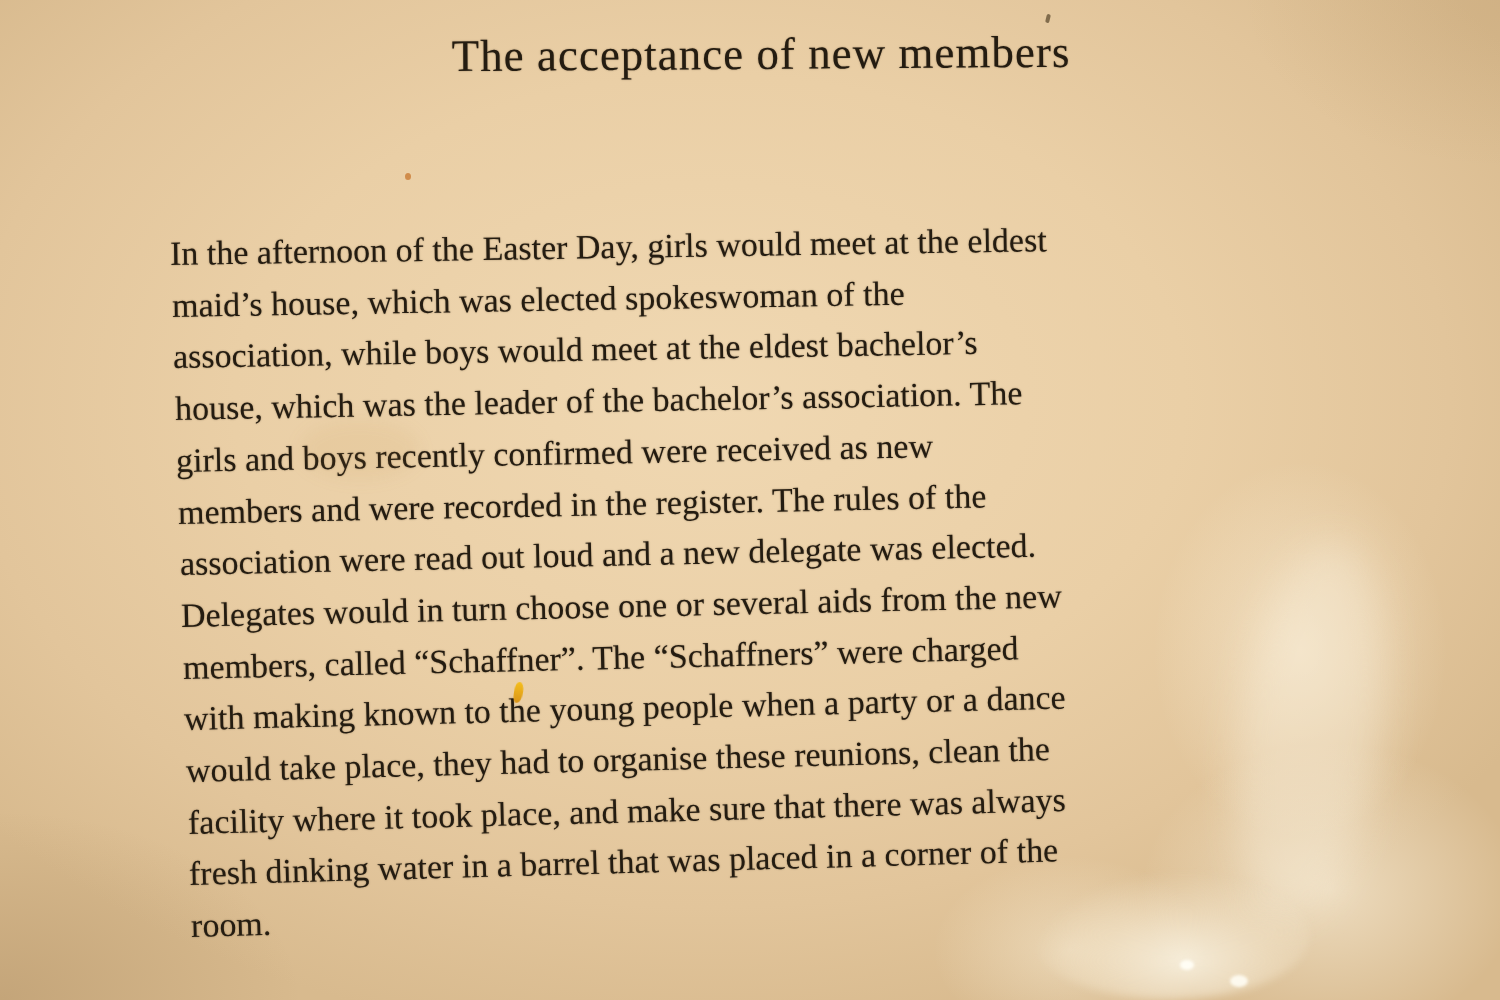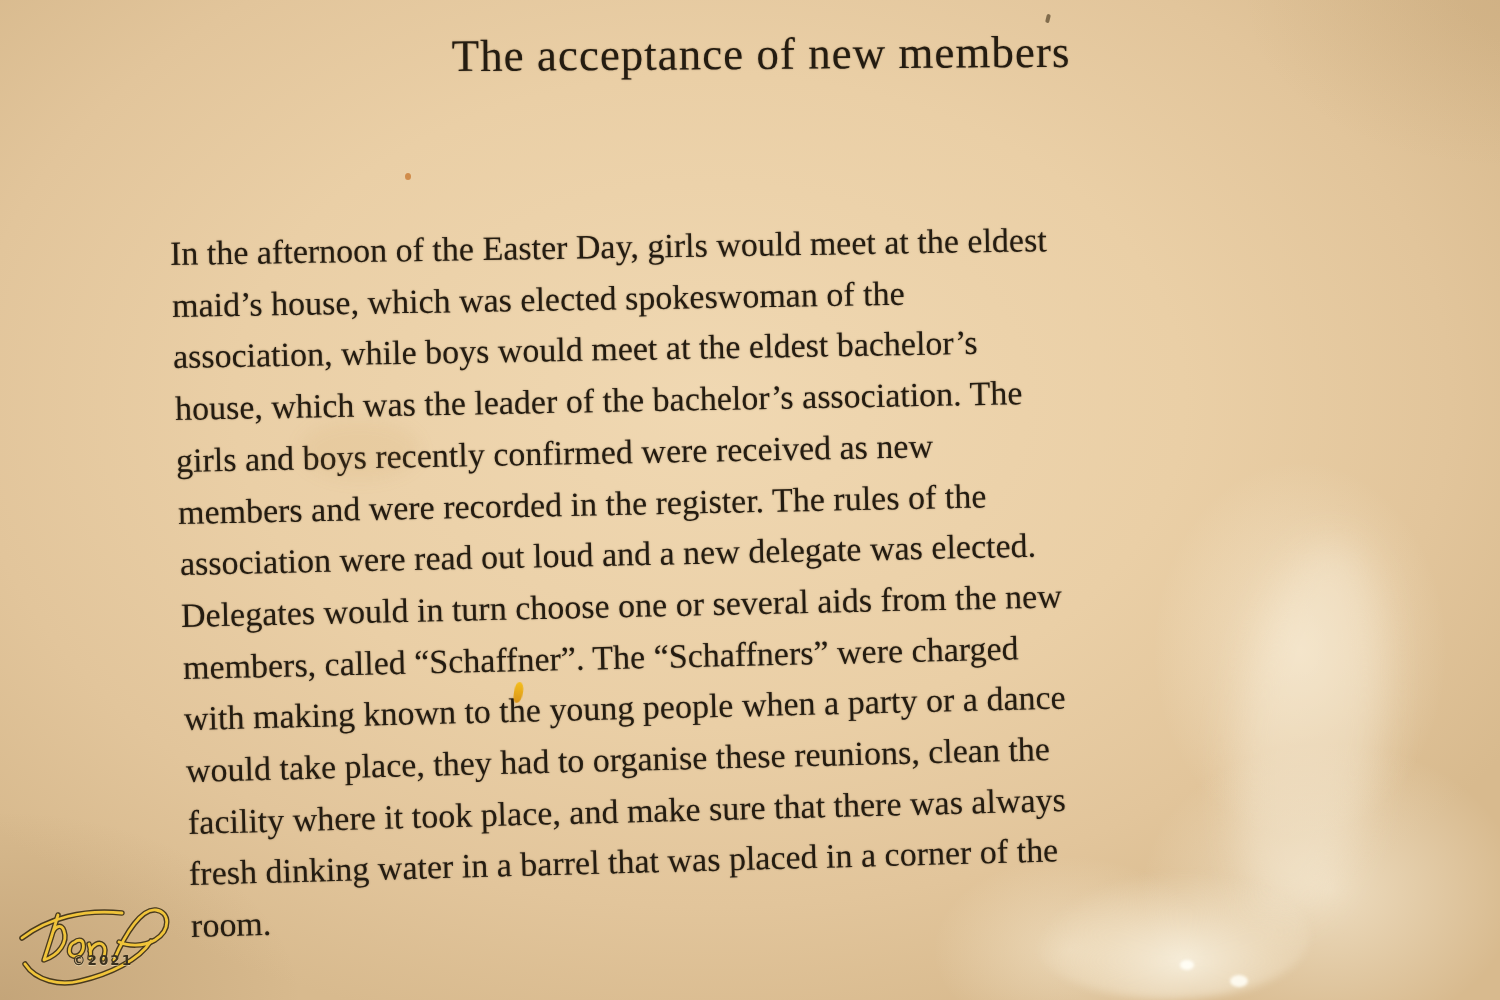--- a/index.html
+++ b/index.html
@@ -139,39 +139,14 @@
 
   <div class="speck-orange"></div>
   <div class="drip-yellow"></div>
   <div class="speck-dark"></div>
   <div class="stain-soft"></div>
   <div class="glare-streak"></div>
   <div class="glare-wrinkle"></div>
   <div class="glare-dot-1"></div>
   <div class="glare-dot-2"></div>
 
-  <div class="watermark">
-    <svg width="160" height="86" viewBox="0 0 160 86" role="img" aria-label="Don P">
-      <g fill="none" stroke-linecap="round" stroke-linejoin="round">
-
-        <g stroke="#32260e" stroke-width="5.5" opacity="0.85">
-          <path d="M4,38 C30,18 66,9 104,13"></path>
-          <path d="M40,15 C35,32 30,48 26,60 C41,55 50,42 46,31 C44,23 36,26 34,35"></path>
-          <path d="M57,42 C51,44 49,54 55,56 C61,58 67,51 65,43 C64,39 59,40 57,42"></path>
-          <path d="M71,44 C73,50 73,54 72,58 M72,51 C75,45 81,41 85,45 C88,48 87,54 85,59"></path>
-          <path d="M96,60 C108,32 124,8 138,10 C152,12 153,30 137,40 C125,47 110,46 101,42"></path>
-          <path d="M133,41 C121,60 92,74 62,81 C42,86 18,81 7,64"></path>
-        </g>
-
-        <g stroke="#f0c43a" stroke-width="2.8">
-          <path d="M4,38 C30,18 66,9 104,13"></path>
-          <path d="M40,15 C35,32 30,48 26,60 C41,55 50,42 46,31 C44,23 36,26 34,35"></path>
-          <path d="M57,42 C51,44 49,54 55,56 C61,58 67,51 65,43 C64,39 59,40 57,42"></path>
-          <path d="M71,44 C73,50 73,54 72,58 M72,51 C75,45 81,41 85,45 C88,48 87,54 85,59"></path>
-          <path d="M96,60 C108,32 124,8 138,10 C152,12 153,30 137,40 C125,47 110,46 101,42"></path>
-          <path d="M133,41 C121,60 92,74 62,81 C42,86 18,81 7,64"></path>
-        </g>
-      </g>
-    </svg>
-    <span class="copyright">©2021</span>
-  </div>
 
 </div>
 
 </body></html>

